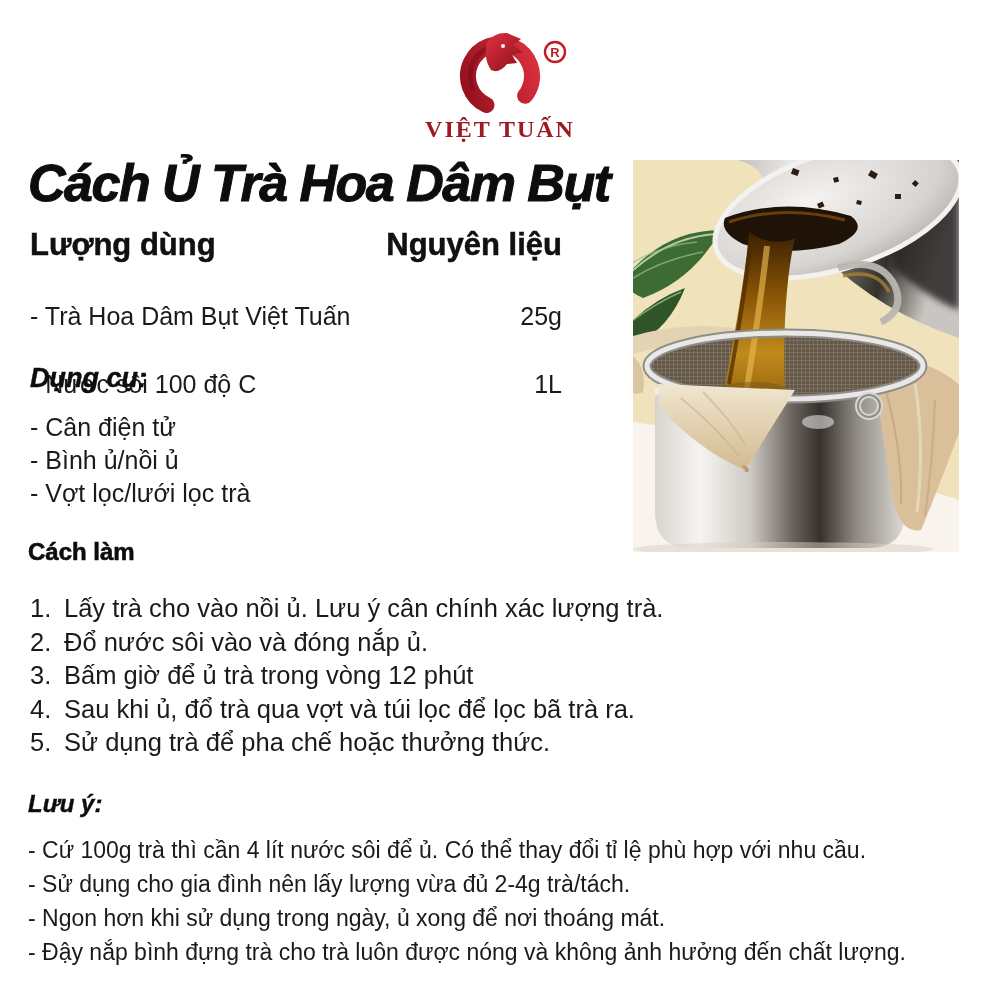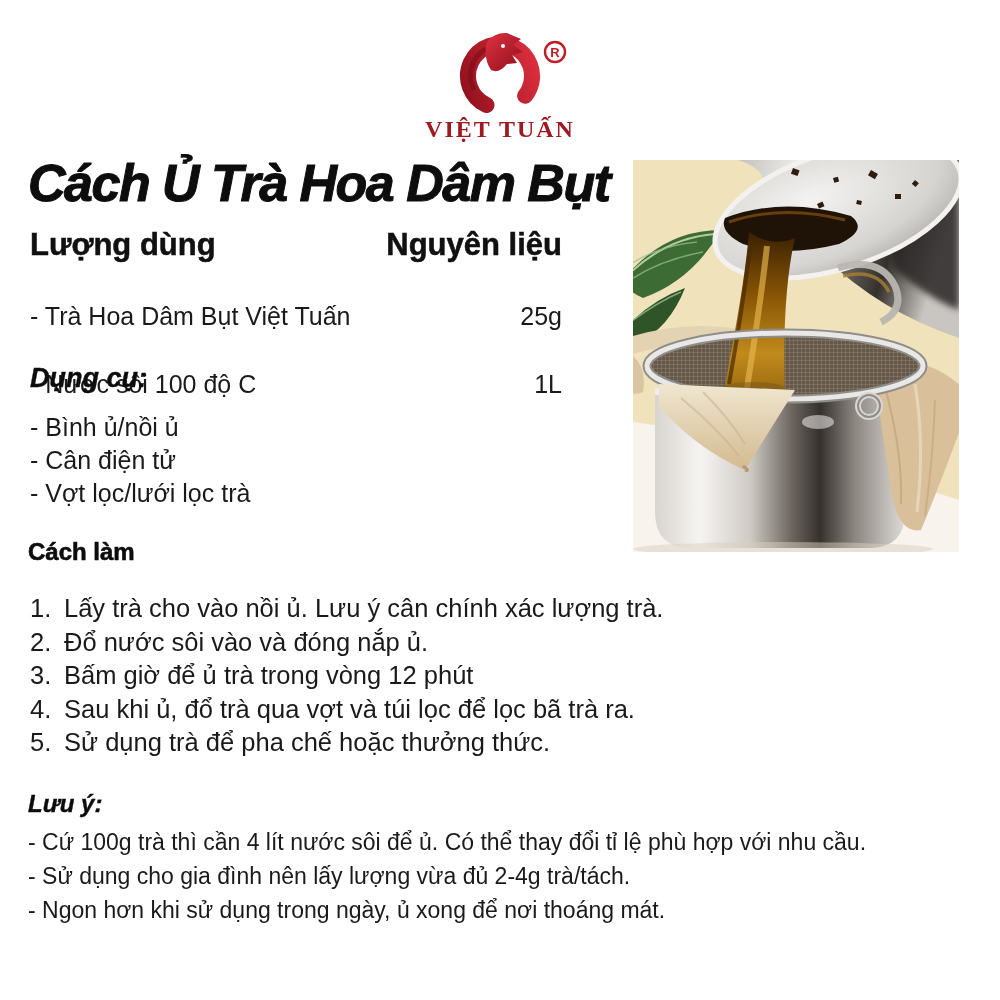--- a/index.html
+++ b/index.html
@@ -35,21 +35,21 @@
   .photo{position:absolute;left:633px;top:160px;width:326px;height:392px;}
   
   .method-head{position:absolute;left:28px;top:538px;font-size:24px;font-weight:bold;
     -webkit-text-stroke:0.6px #0d0d0d;color:#0d0d0d;}
   .steps{position:absolute;left:30px;top:592px;width:660px;}
   .step{display:flex;font-size:25.5px;line-height:33.5px;color:#1a1a1a;}
   .step-num{width:34px;flex:0 0 34px;}
   
   .notes{position:absolute;left:28px;top:790px;width:950px;}
   .notes-head{font-size:24px;font-weight:bold;font-style:italic;color:#0d0d0d;
-    -webkit-text-stroke:0.4px #0d0d0d;margin-bottom:7px;}
+    -webkit-text-stroke:0.4px #0d0d0d;margin-bottom:15px;}
   .note{font-size:23px;line-height:34px;color:#1a1a1a;white-space:nowrap;}
 </style>
 </head>
 <body>
 
 <div class="canvas">
 
   <svg class="logo-mark" viewBox="0 0 130 96">
     <defs>
       <linearGradient id="lg" x1="0" y1="0" x2="1" y2="1">
@@ -82,22 +82,22 @@
       <span>25g</span>
     </div>
     <div class="ing-row">
       <span>- Nước sôi 100 độ C</span>
       <span>1L</span>
     </div>
   </div>
 
   <div class="tools">
     <div class="tools-head">Dụng cụ:</div>
+    <div class="tools-item">- Cân điện tử</div>
     <div class="tools-item">- Bình ủ/nồi ủ</div>
-    <div class="tools-item">- Cân điện tử</div>
     <div class="tools-item">- Vợt lọc/lưới lọc trà</div>
   </div>
 
   <svg class="photo" viewBox="0 0 326 392">
     <defs>
       <linearGradient id="ub" x1="0" y1="0" x2="1" y2="0.25">
         <stop offset="0" stop-color="#bdbab6"></stop>
           <stop offset="0.3" stop-color="#f0efed"></stop>
         <stop offset="0.55" stop-color="#7b7671"></stop>
           <stop offset="0.78" stop-color="#34302c"></stop>
@@ -236,15 +236,16 @@
       <span class="step-num">5.</span>
       <span>Sử dụng trà để pha chế hoặc thưởng thức.</span>
     </div>
   </div>
 
   <div class="notes">
     <div class="notes-head">Lưu ý:</div>
     <div class="note">- Cứ 100g trà thì cần 4 lít nước sôi để ủ. Có thể thay đổi tỉ lệ phù hợp với nhu cầu.</div>
     <div class="note">- Sử dụng cho gia đình nên lấy lượng vừa đủ 2-4g trà/tách.</div>
     <div class="note">- Ngon hơn khi sử dụng trong ngày, ủ xong để nơi thoáng mát.</div>
+    <div class="note">- Đậy nắp bình đựng trà cho trà luôn được nóng và không ảnh hưởng đến chất lượng.</div>
   </div>
 
 </div>
 
 </body></html>

